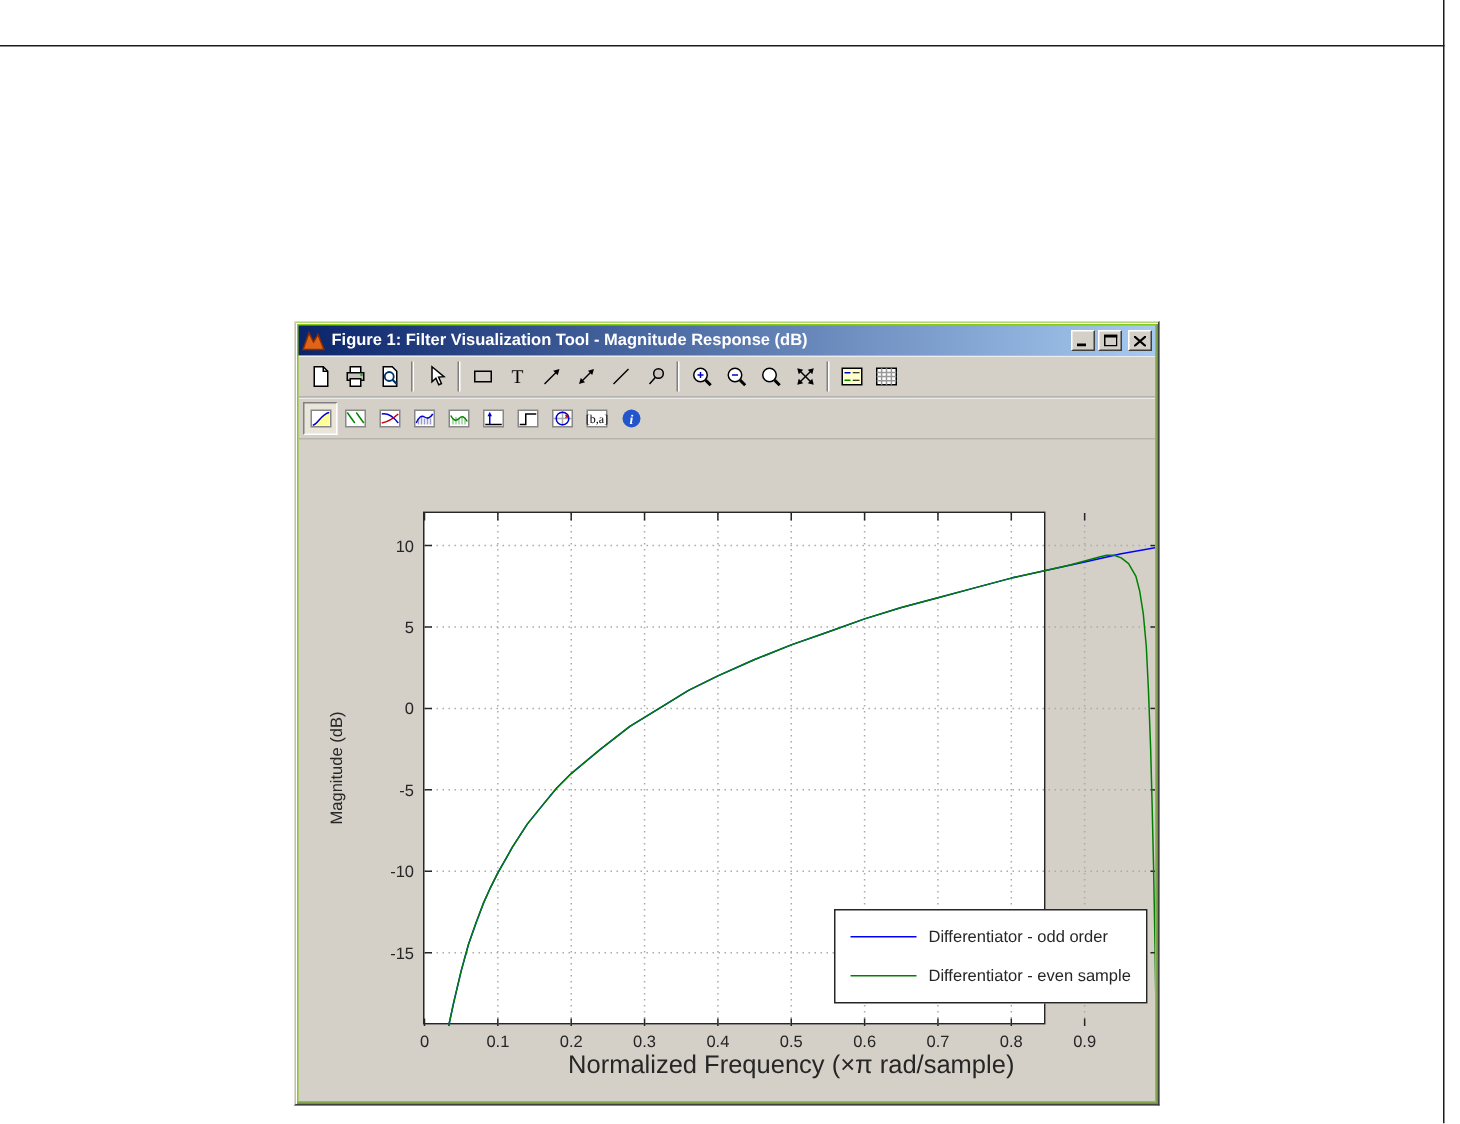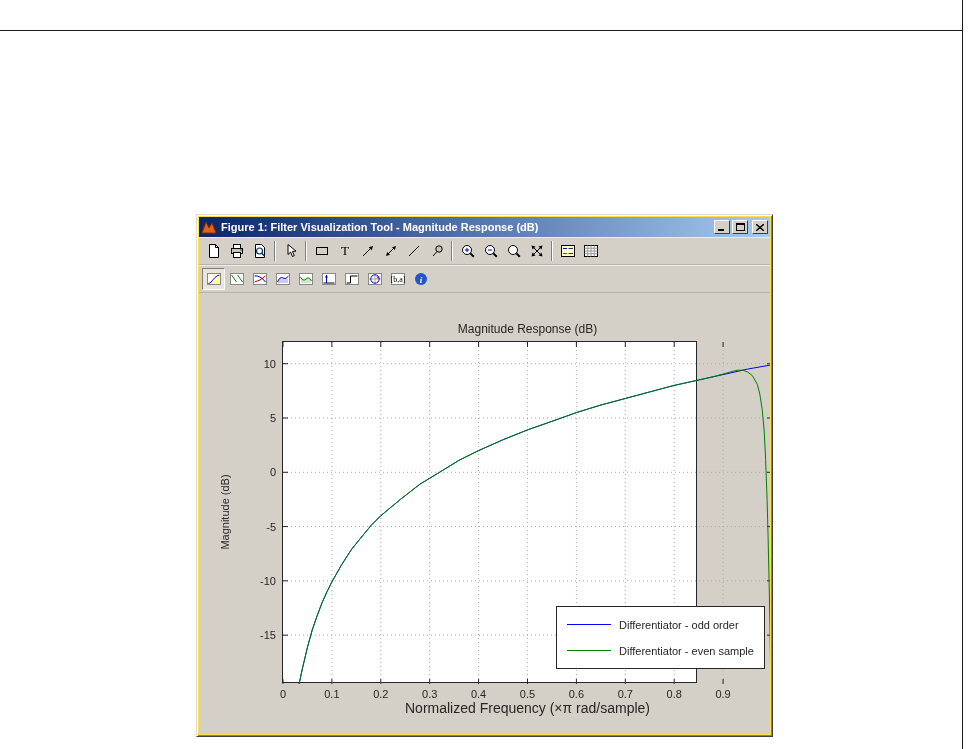--- a/index.html
+++ b/index.html
@@ -3,21 +3,21 @@
 <meta charset="utf-8">
 <style>
   * { margin:0; padding:0; box-sizing:border-box; }
   body { font-family:"Liberation Sans", sans-serif; background:#fff; }
   .page { position:relative; width:973px; height:749px; background:#fff; overflow:hidden; }
   .page-topline { position:absolute; left:0; top:30px; width:963px; height:1px; background:#1c1c1c; }
   .page-rightline { position:absolute; left:962px; top:0; width:1px; height:749px; background:#1c1c1c; }
 
   
   .window { position:absolute; left:196px; top:214px; width:577px; height:523px;
-            background:#fde047; border:1px solid #404040; border-top-color:#dfdbd3; border-left-color:#dfdbd3;
+            background:#84cc16; border:1px solid #404040; border-top-color:#dfdbd3; border-left-color:#dfdbd3;
             box-shadow: inset 1px 1px 0 #ffffff, inset -1px -1px 0 #808080;
             padding:2px; display:flex; flex-direction:column; }
   .titlebar { height:20px; flex:0 0 20px; display:flex; align-items:center;
               background:linear-gradient(to right,#0a246a,#a6caf0); padding:0 2px; }
   .app-icon { width:16px; height:14px; margin-right:4px; flex:0 0 16px; }
   .title-text { color:#fff; font-size:11px; font-weight:bold; white-space:nowrap; overflow:hidden; flex:1; }
   .win-buttons { display:flex; align-items:center; gap:2px; }
   .winbtn { width:16px; height:14px; background:#d4d0c8; border:1px solid; border-color:#fff #404040 #404040 #fff;
             display:flex; align-items:center; justify-content:center; padding:0; cursor:default; }
   .winbtn.close { margin-left:2px; }
@@ -39,21 +39,21 @@
   .figure-area { position:relative; flex:1 1 auto; background:#d4d0c8; overflow:hidden; }
   .fig-title { position:absolute; left:84px; top:29px; width:489px; text-align:center;
                font-size:12px; color:#262626; }
   .axes { position:absolute; left:83px; top:48px; width:415px; height:342px;
           background:#fff; border:1px solid #262626; }
   #axes-svg { position:absolute; left:0; top:0; overflow:visible; }
   #axes-svg text { font-family:"Liberation Sans", sans-serif; font-size:11px; fill:#262626; }
   .ylabel { position:absolute; left:26px; top:219px; transform:translate(-50%,-50%) rotate(-90deg);
             font-size:11px; color:#262626; white-space:nowrap; }
   .xlabel { position:absolute; left:84px; top:407px; width:489px; text-align:center;
-            font-size:14px; color:#262626; }
+            font-size:17px; color:#262626; }
   .legend { position:absolute; left:273px; top:264px; width:209px; height:63px;
             background:#fff; border:1px solid #262626; display:flex; flex-direction:column; justify-content:center; }
   .legend-row { display:flex; align-items:center; height:26px; padding-left:10px; }
   .legend-line { width:44px; height:1px; margin-right:8px; flex:0 0 44px; }
   .legend-label { font-size:11px; color:#262626; white-space:nowrap; }
 </style>
 </head>
 <body>
 
 <div class="page">
@@ -270,21 +270,20 @@
       </button>
       <button class="tbtn">
         <svg width="16" height="16">
             <circle cx="8" cy="8" r="6" fill="#2255cc"></circle>
             <text x="8" y="11.5" font-size="9" text-anchor="middle" font-family="serif" font-weight="bold" font-style="italic" fill="#fff">i</text>
           </svg>
       </button>
     </div>
 
     <div class="figure-area">
-      <div class="fig-title">Magnitude Response (dB)</div>
       <div class="ylabel">Magnitude (dB)</div>
       <div class="axes">
         <svg id="axes-svg" width="489" height="342">
             <line x1="0" y1="21.71428571428571" x2="489" y2="21.71428571428571" stroke="#aaaaaa" stroke-dasharray="1,3"></line>
             <line x1="0" y1="21.71428571428571" x2="5" y2="21.71428571428571" stroke="#262626"></line>
             <line x1="484" y1="21.71428571428571" x2="489" y2="21.71428571428571" stroke="#262626"></line>
             <text x="-7" y="25.71428571428571" text-anchor="end">10</text>
             <line x1="0" y1="76" x2="489" y2="76" stroke="#aaaaaa" stroke-dasharray="1,3"></line>
             <line x1="0" y1="76" x2="5" y2="76" stroke="#262626"></line>
             <line x1="484" y1="76" x2="489" y2="76" stroke="#262626"></line>

